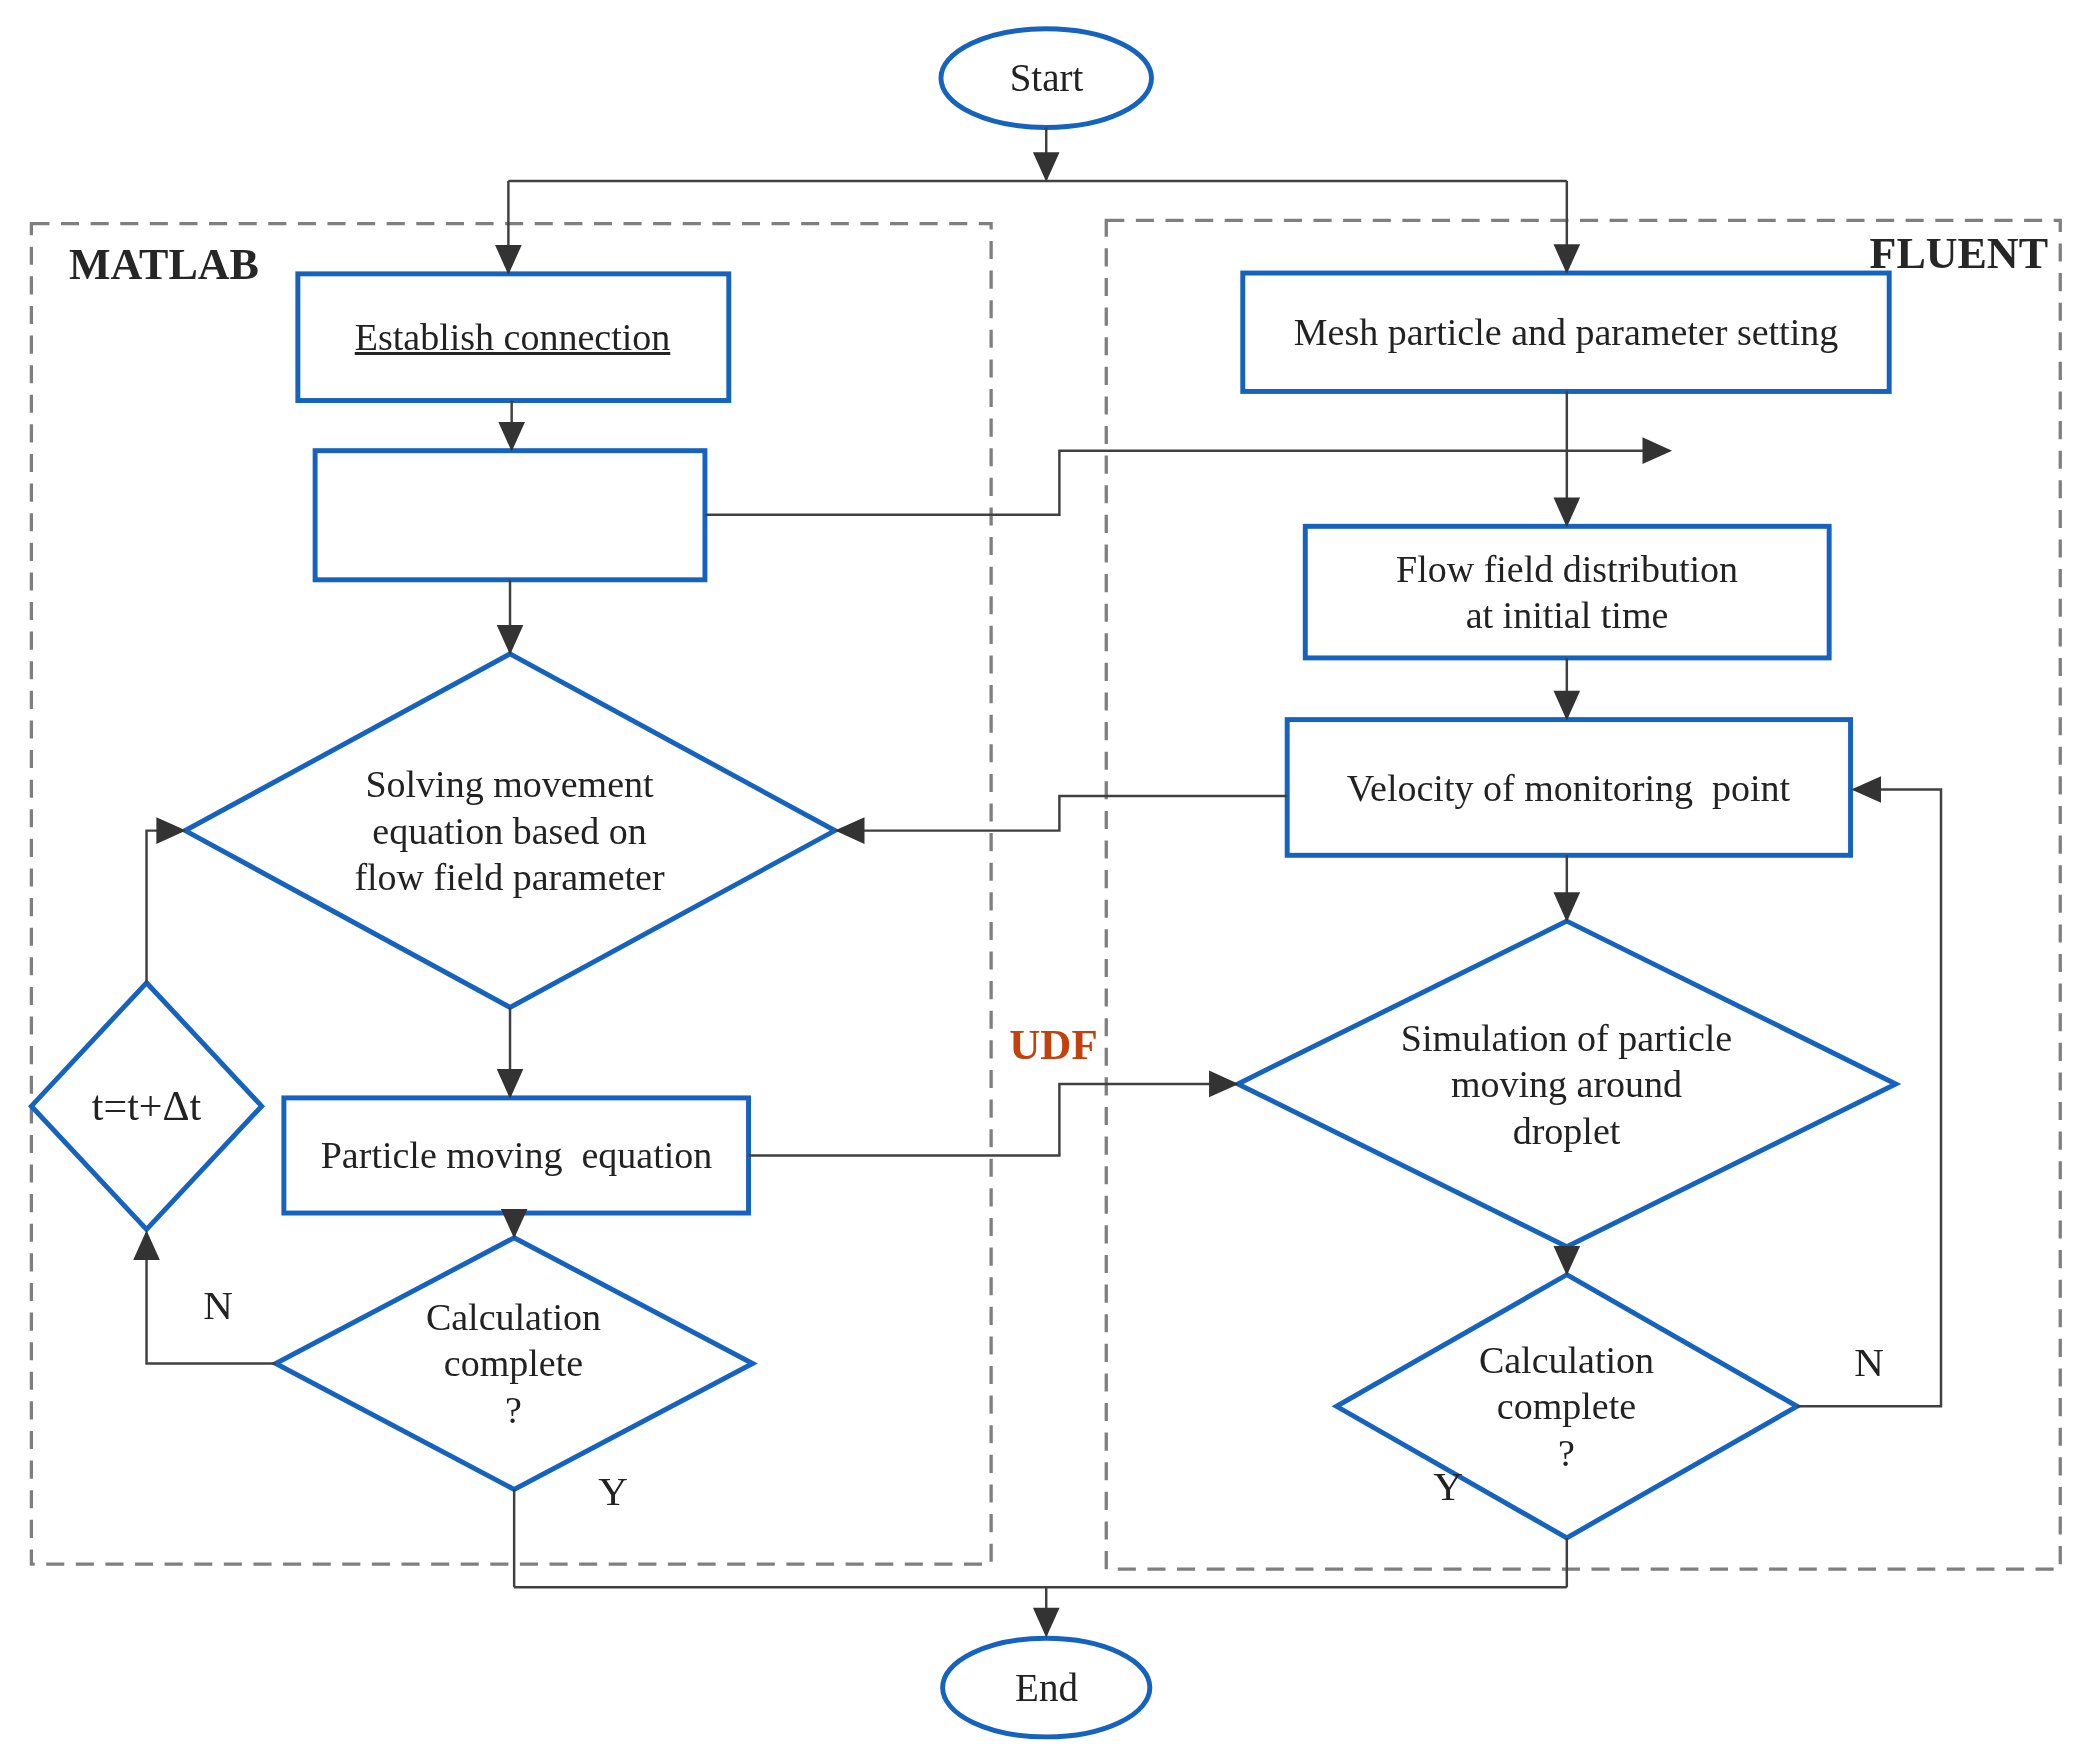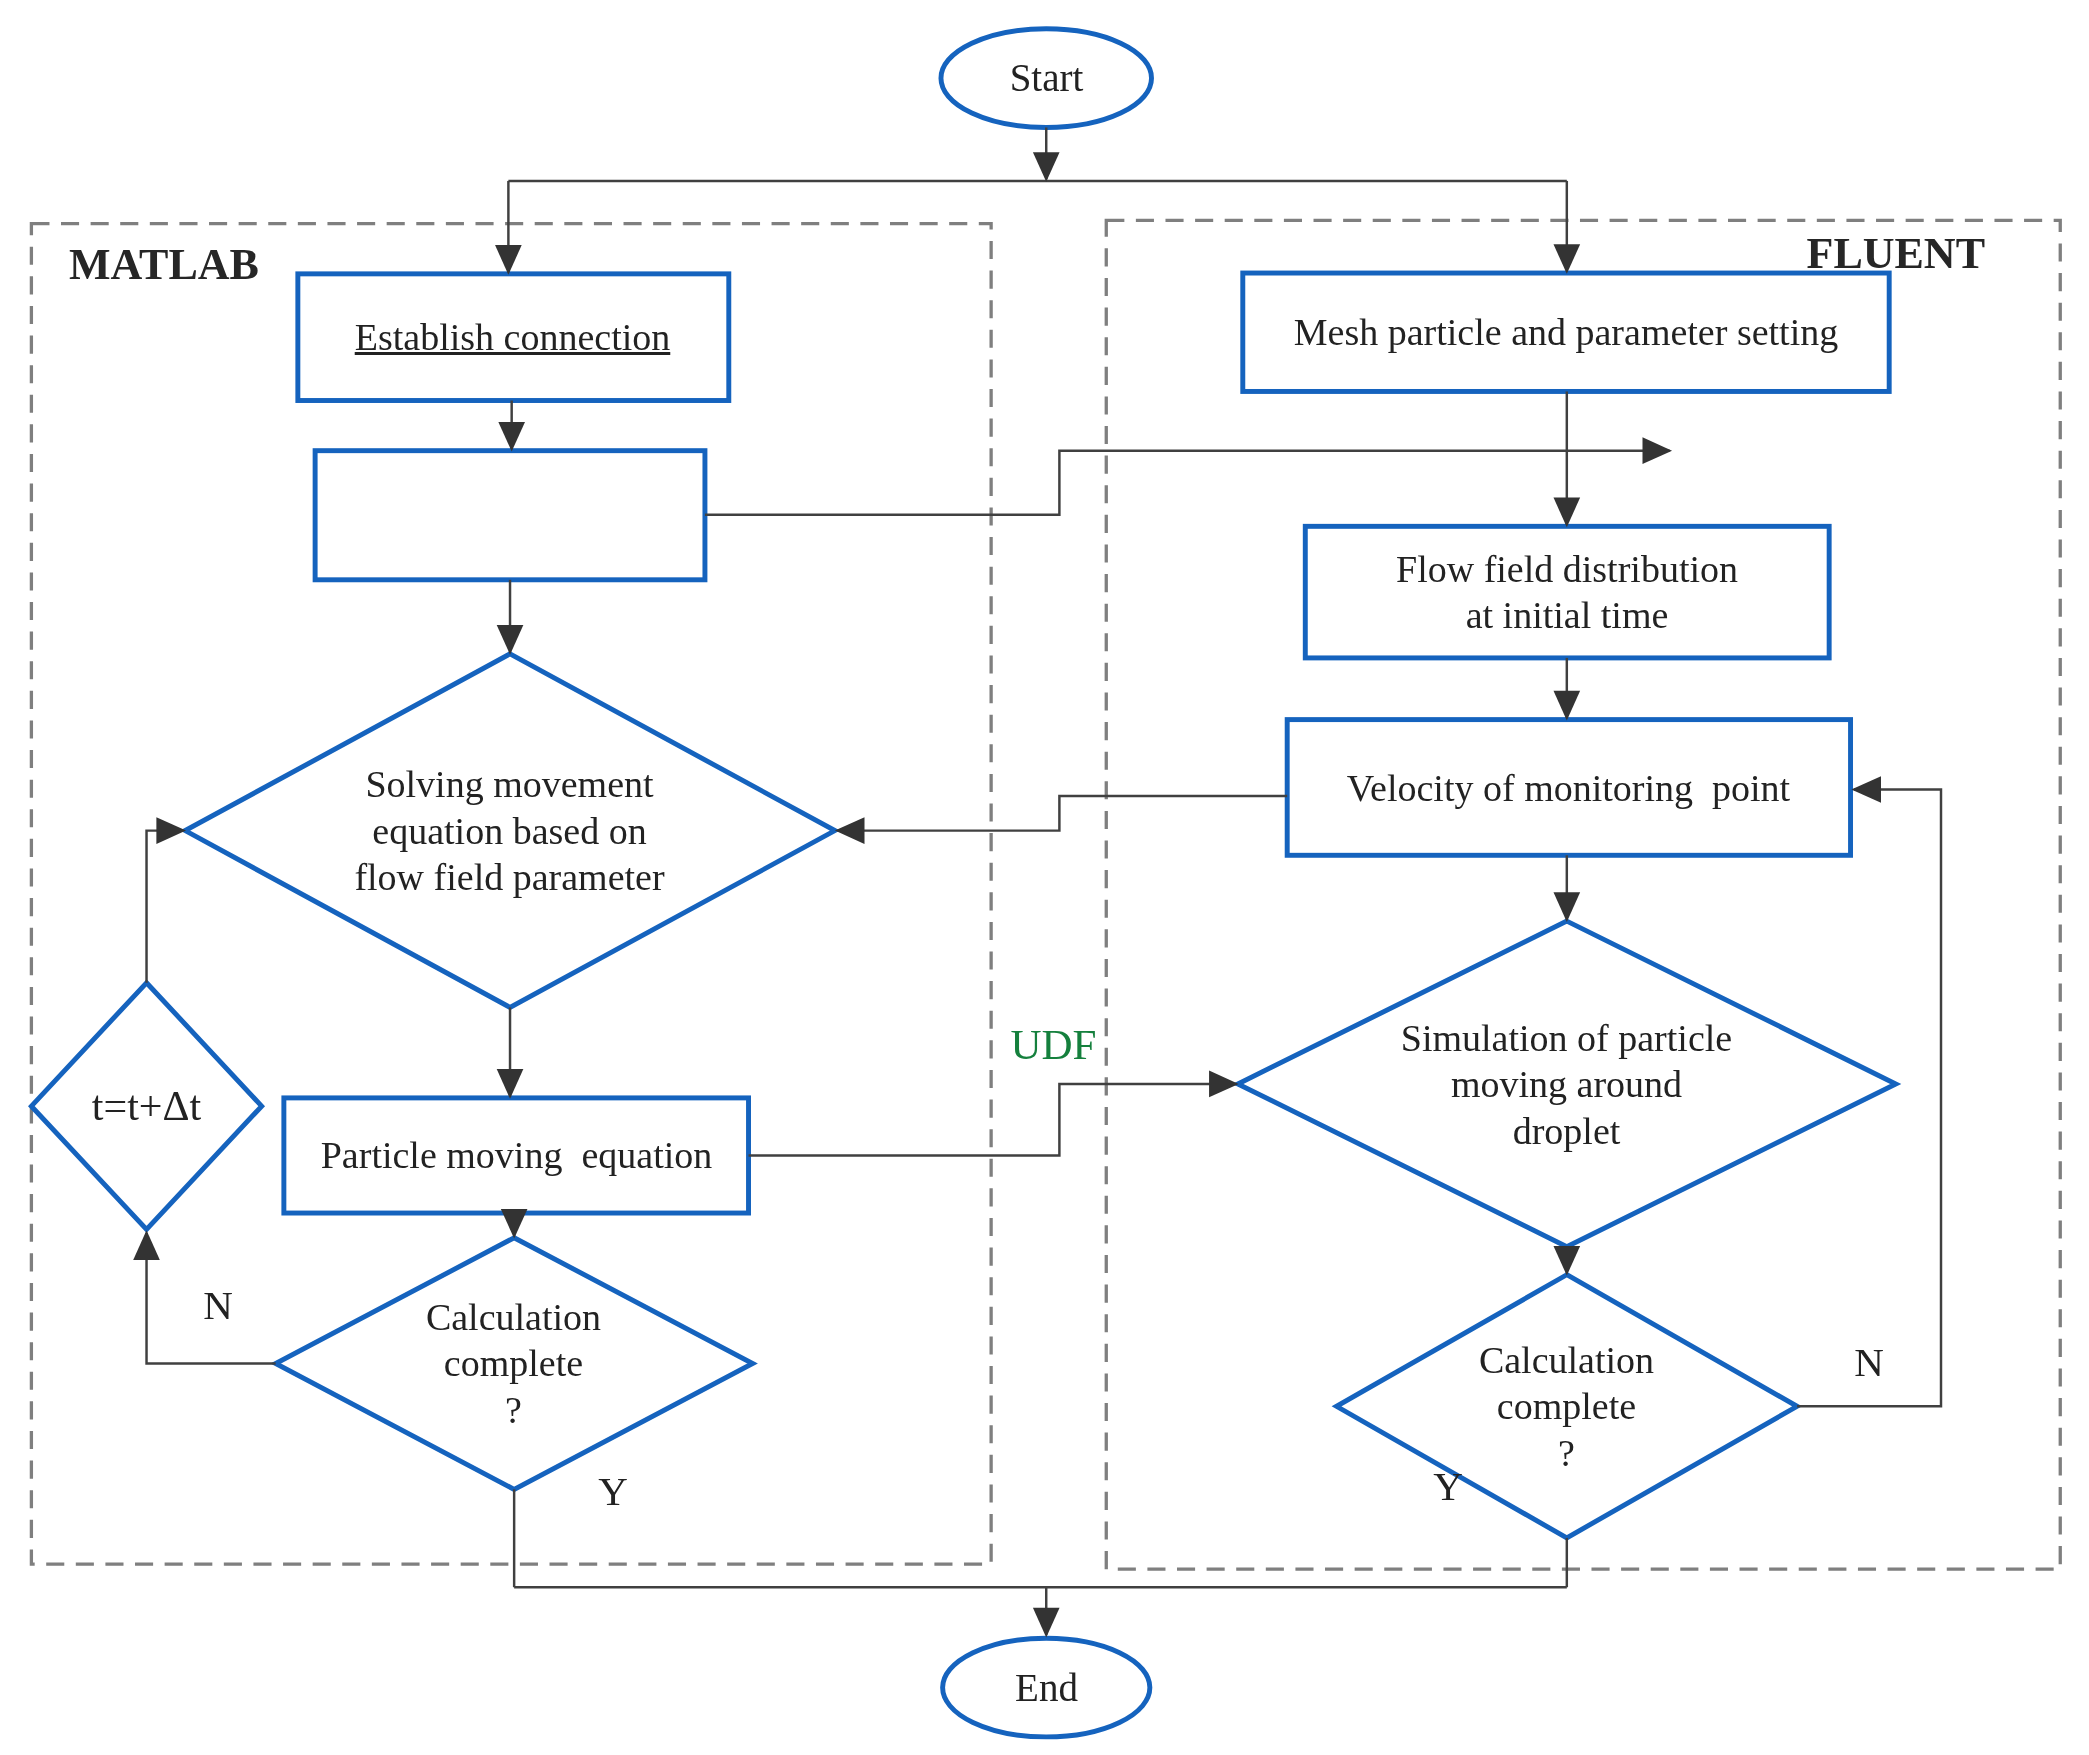--- a/index.html
+++ b/index.html
@@ -21,21 +21,21 @@
     white-space:pre-wrap;
     pointer-events:none;
   }
   .region-lbl{
     font-weight:bold;font-size:44px;color:#262626;
     justify-content:flex-start;text-align:left;
   }
   .region-lbl.right{justify-content:flex-end;text-align:right;}
   .branch-lbl{font-size:41px;}
   .terminal-lbl{font-size:39px;}
-  .udf-lbl{font-weight:normal;font-size:43px;color:#15803d;}
+  .udf-lbl{font-weight:bold;font-size:43px;color:#c2410c;}
 </style>
 </head>
 <body>
 
 <div id="stage">
 
   <svg id="flow-svg" width="2090" height="1755" viewBox="0 0 2541 2134">
     <defs>
       <marker id="arrow" viewBox="0 0 12 12" refX="11" refY="6" markerWidth="40" markerHeight="36" markerUnits="userSpaceOnUse" orient="auto-start-reverse">
         <path d="M0,0.6 L12,6 L0,11.4 Z" fill="#333333"></path>
@@ -82,21 +82,21 @@
     <path d="M1905,1870 V1930" fill="none" stroke="#404040" stroke-width="3"></path>
     <path d="M625,1930 H1905" fill="none" stroke="#404040" stroke-width="3"></path>
     <path d="M1272,1930 V1988" fill="none" stroke="#404040" stroke-width="3" marker-end="url(#arrow)"></path>
     <path d="M2185,1710 H2360 V960 H2254" fill="none" stroke="#404040" stroke-width="3" marker-end="url(#arrow)"></path>
   </svg>
 
   <div class="lbl terminal-lbl" style="left:943px;top:30px;width:207px;height:95px;">Start</div>
   <div class="lbl terminal-lbl" style="left:943px;top:1640px;width:207px;height:95px;">End</div>
 
   <div class="lbl region-lbl" style="left:69px;top:239px;width:239px;height:51px;">MATLAB</div>
-  <div class="lbl region-lbl right" style="left:1763px;top:229px;width:222px;height:49px;">FLUENT</div>
+  <div class="lbl region-lbl right" style="left:1826px;top:229px;width:222px;height:49px;">FLUENT</div>
   <div class="lbl udf-lbl" style="left:996px;top:1020px;width:115px;height:51px;">UDF</div>
 
   <div class="lbl" style="left:297px;top:274px;width:431px;height:127px;text-decoration:underline;">Establish connection</div>
   <div class="lbl" style="left:304px;top:728px;width:411px;height:206px;">Solving movement
 equation based on
 flow field parameter</div>
   <div class="lbl" style="left:284px;top:1098px;width:465px;height:115px;">Particle moving  equation</div>
   <div class="lbl" style="left:48px;top:1063px;width:197px;height:87px;font-size:42px;">t=t+Δt</div>
   <div class="lbl" style="left:378px;top:1260px;width:271px;height:207px;">Calculation
 complete

